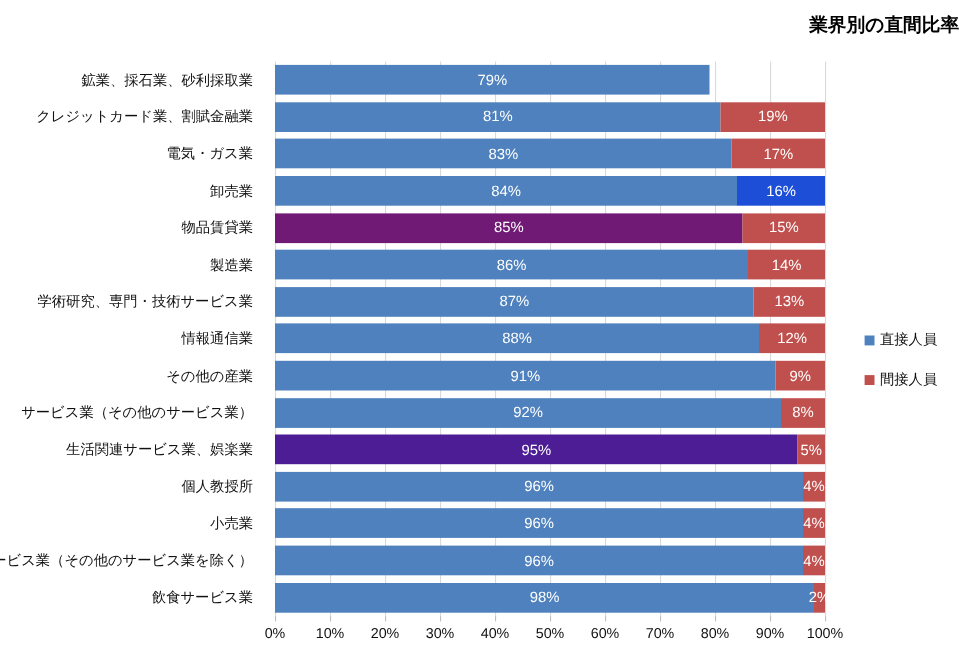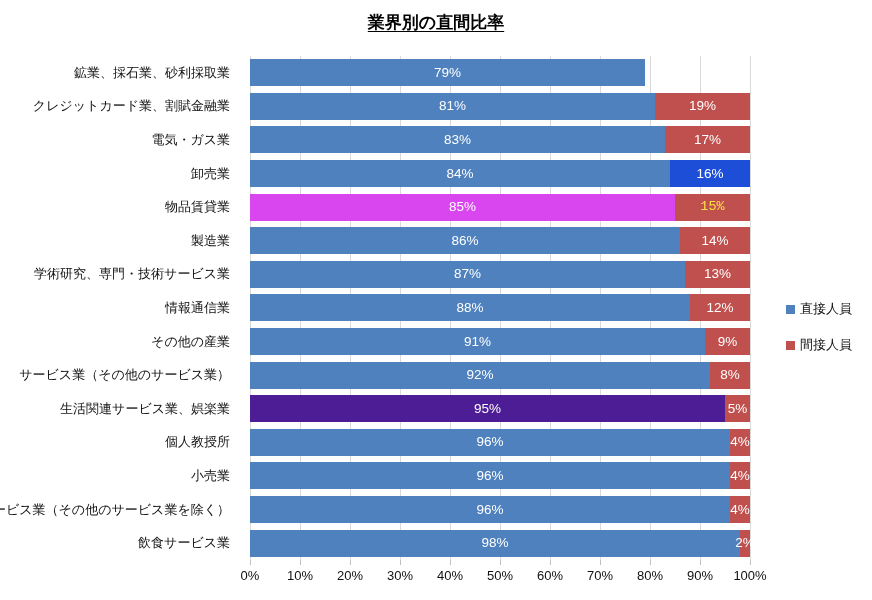--- a/index.html
+++ b/index.html
@@ -6,25 +6,24 @@
   html, body {
     width: 872px; height: 600px;
     background: #ffffff;
     font-family: "Liberation Sans", sans-serif;
     overflow: hidden;
     position: relative;
   }
   .chart-title {
     position: absolute;
     top: 11px; left: 0; width: 872px;
-    text-align: center;
+    text-align: right;
     font-size: 17px;
     font-weight: bold;
     color: #000000;
-    text-decoration: underline;
     text-underline-offset: 3px;
   }
   .labels-col {
     position: absolute;
     left: 0; top: 56px;
     width: 240px; height: 504px;
     display: flex;
     flex-direction: column;
   }
   .label-row {
@@ -196,25 +195,25 @@
           <div class="seg" style="width: 84%; background: rgb(78, 129, 189);">
             <span class="seg-label" style="color: rgb(255, 255, 255);">84%</span>
           </div>
           <div class="seg" style="width: 16%; background: #1d4ed8;">
             <span class="seg-label" style="color: rgb(255, 255, 255);">16%</span>
           </div>
         </div>
       </div>
       <div class="bar-row">
         <div class="bar-track">
-          <div class="seg" style="width: 85%; background: #d946ef; padding-left: 19px;">
+          <div class="seg" style="width: 85%; background: #701a75; padding-left: 19px;">
             <span class="seg-label" style="color: rgb(255, 255, 255);">85%</span>
           </div>
           <div class="seg" style="width: 15%; background: rgb(192, 80, 77);">
-            <span class="seg-label" style="color: #fde047; font-family: Liberation Mono, monospace;">15%</span>
+            <span class="seg-label" style="color: #ffffff;">15%</span>
           </div>
         </div>
       </div>
       <div class="bar-row">
         <div class="bar-track">
           <div class="seg" style="width: 86%; background: rgb(78, 129, 189);">
             <span class="seg-label" style="color: rgb(255, 255, 255);">86%</span>
           </div>
           <div class="seg" style="width: 14%; background: rgb(192, 80, 77);">
             <span class="seg-label" style="color: rgb(255, 255, 255);">14%</span>

